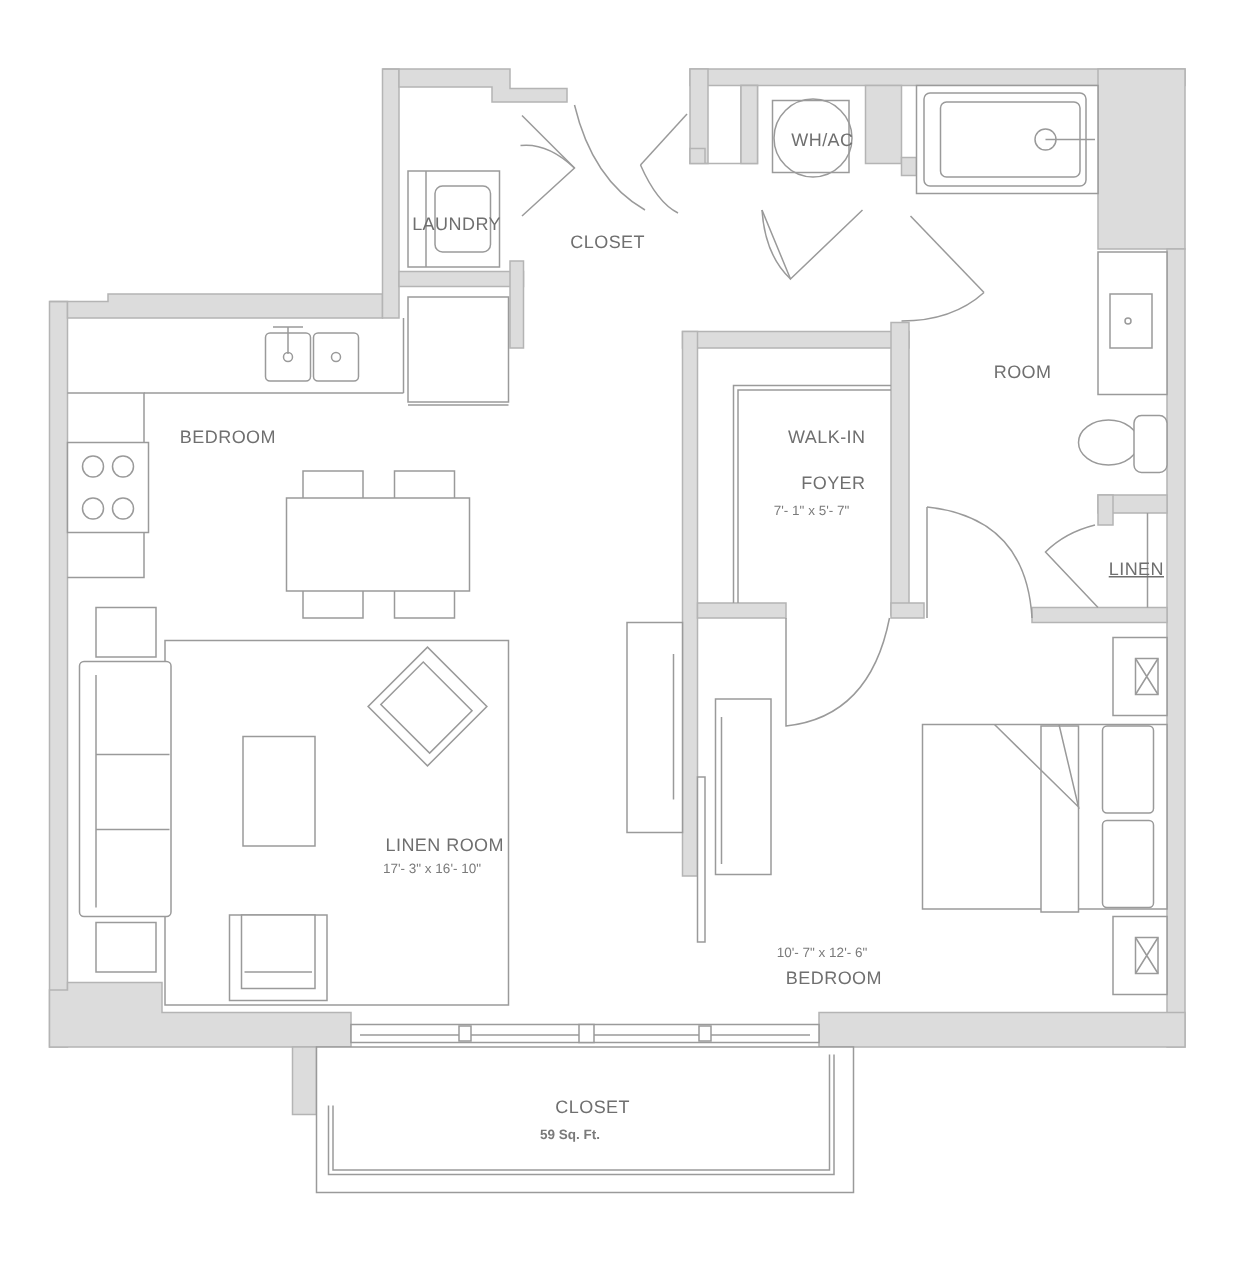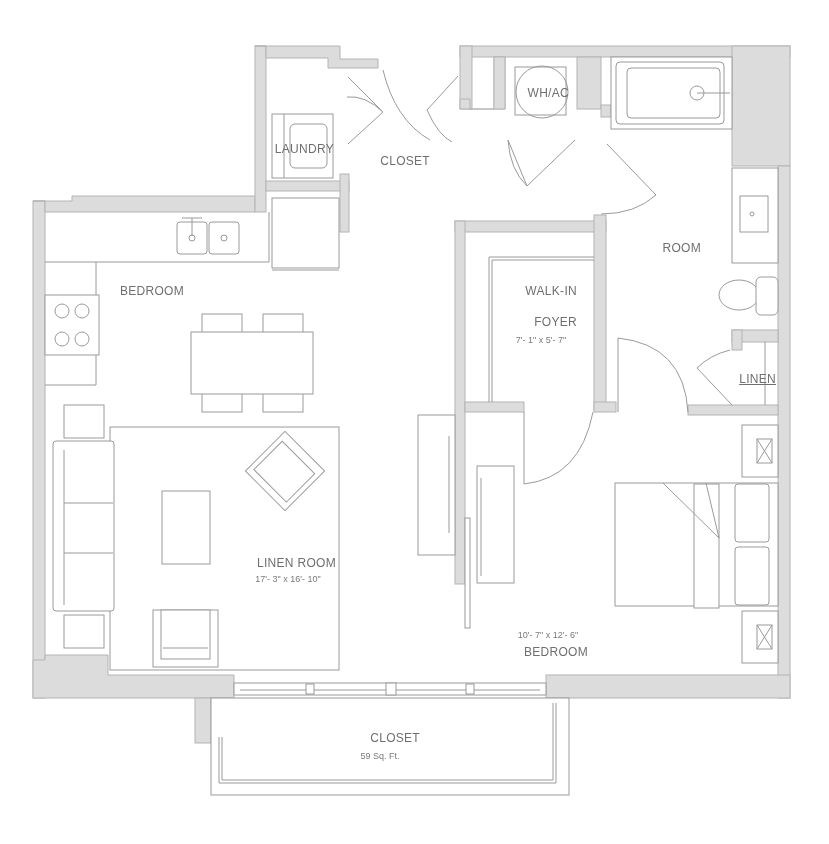--- a/index.html
+++ b/index.html
@@ -184,13 +184,13 @@
 <div class="lbl" style="left:653px;top:241px;width:48px;">ROOM</div>
 <div class="lbl" style="left:505px;top:284px;width:72px;">WALK-IN</div>
 <div class="lbl" style="left:505px;top:315px;width:72px;">FOYER</div>
 <div class="dim" style="left:500px;top:335px;width:82px;">7'- 1" x 5'- 7"</div>
 <div class="lbl" style="left:728px;top:372px;width:48px;text-decoration:underline;">LINEN</div>
 <div class="lbl" style="left:240px;top:556px;width:96px;">LINEN ROOM</div>
 <div class="dim" style="left:240px;top:574px;width:96px;">17'- 3" x 16'- 10"</div>
 <div class="lbl" style="left:508px;top:609px;width:80px;margin-top:36px;">BEDROOM</div>
 <div class="dim" style="left:500px;top:630px;width:96px;">10'- 7" x 12'- 6"</div>
 <div class="lbl" style="left:340px;top:731px;width:80px;">CLOSET</div>
-<div class="dim" style="left:340px;top:751px;width:80px;">59 Sq. Ft.</div>
+<div class="dim" style="left:340px;top:751px;width:80px;font-weight:bold;">59 Sq. Ft.</div>
 
 </body></html>

